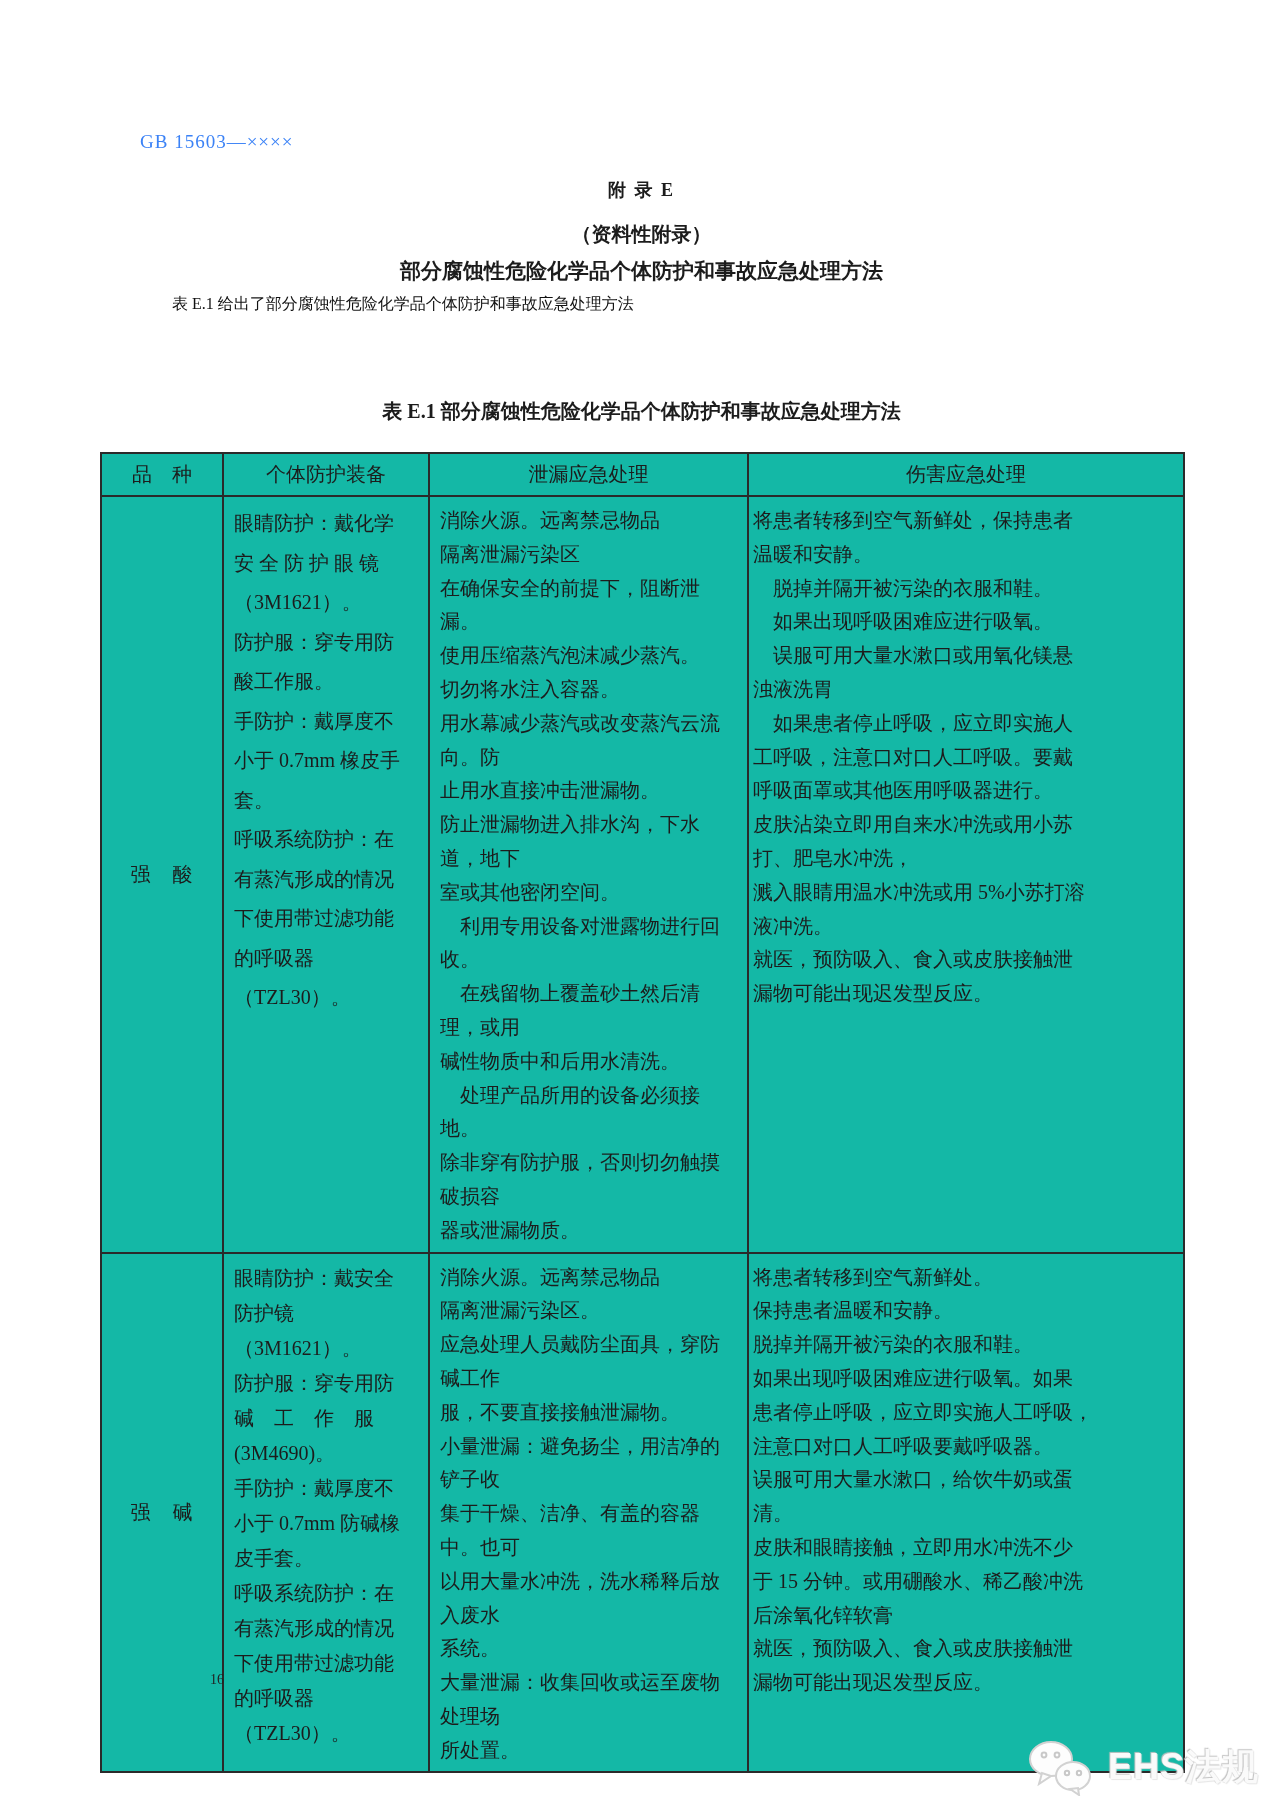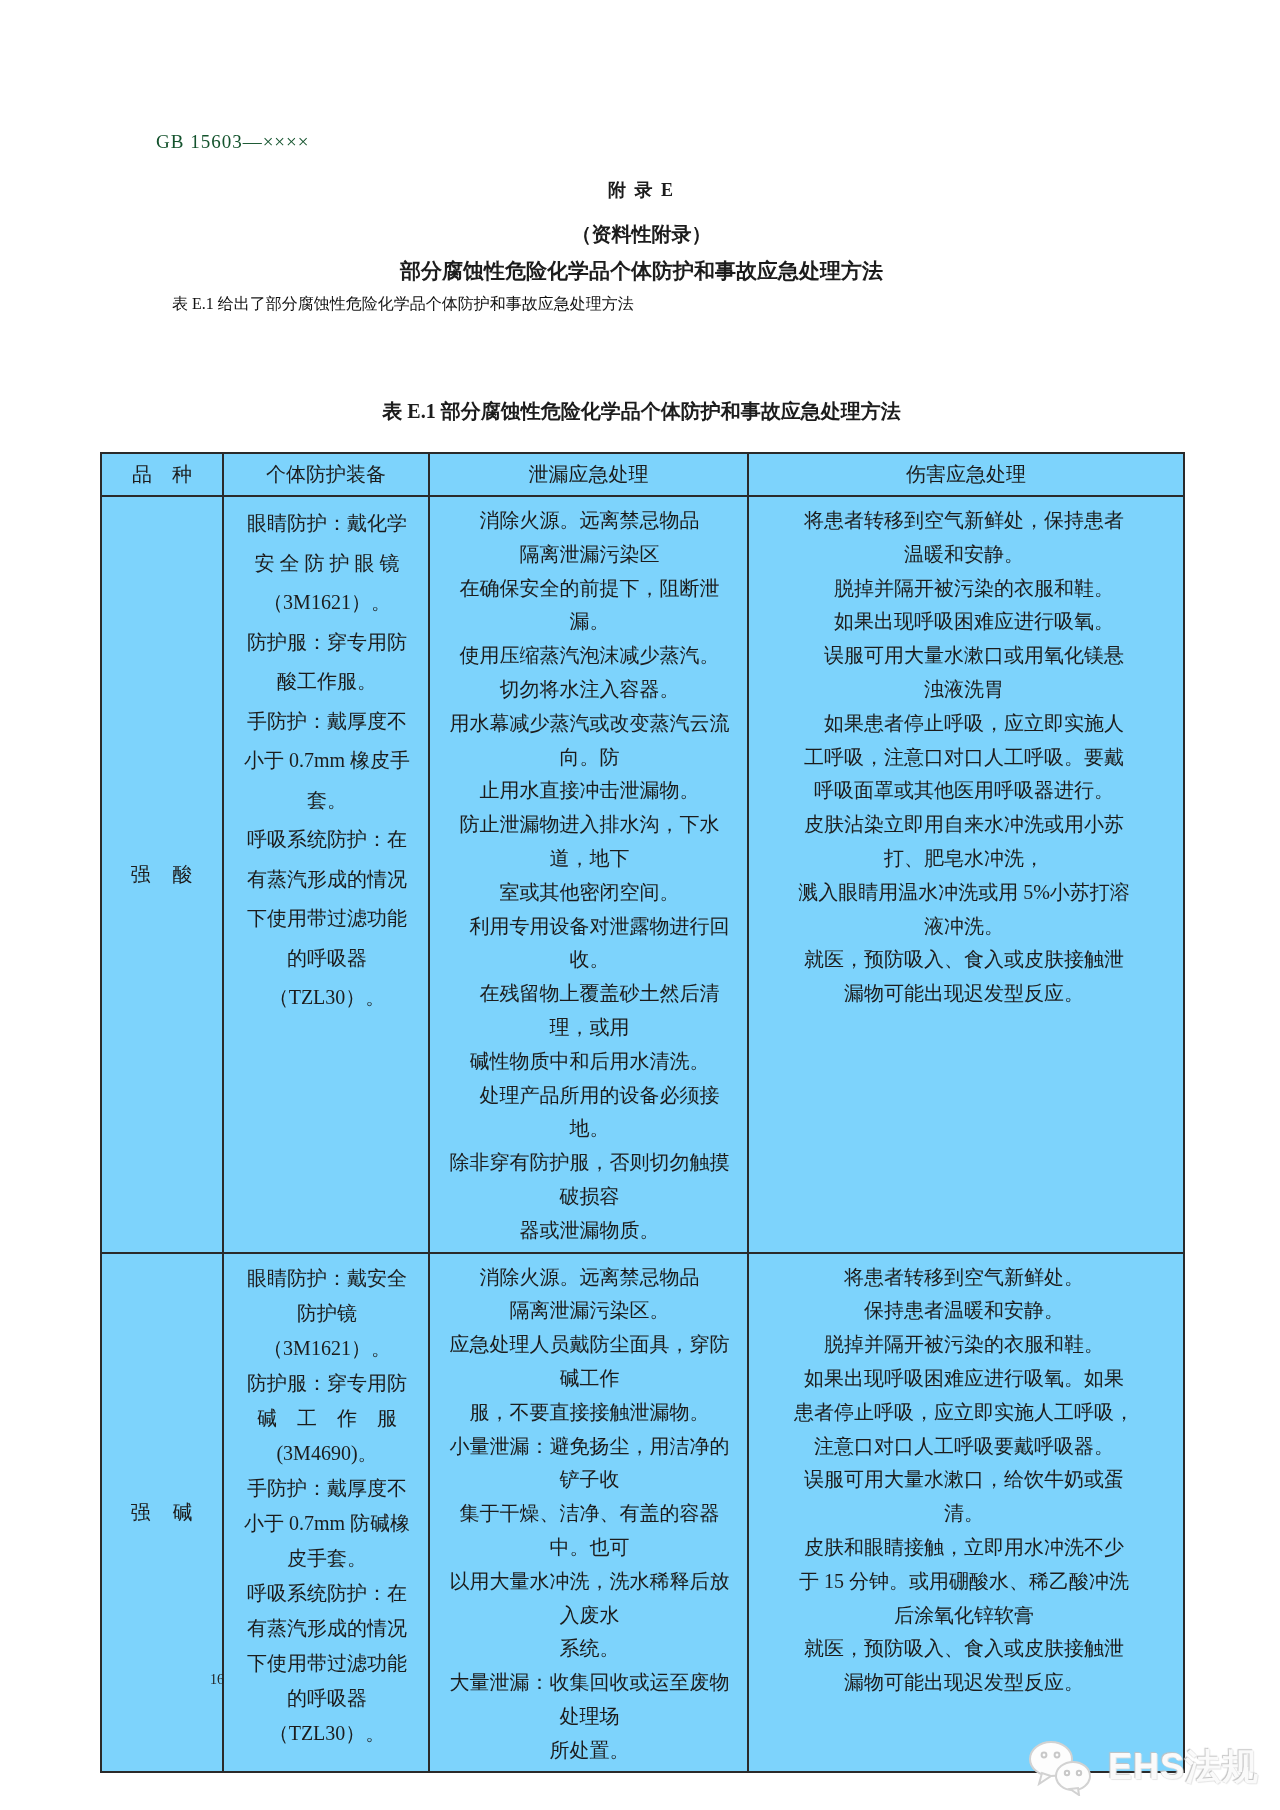--- a/index.html
+++ b/index.html
@@ -6,46 +6,46 @@
   body{
     width:1280px;height:1810px;
     background:#ffffff;
     font-family:"Liberation Serif","DejaVu Serif",serif;
     color:#1c1c1c;
     -webkit-font-smoothing:antialiased;
   }
   .page{position:relative;width:1280px;height:1810px;overflow:hidden;background:#fff;}
 
   .doc-number{
-    position:absolute;left:156px;top:131px;
-    font-size:19px;letter-spacing:1px;color:#14532d;
+    position:absolute;left:140px;top:131px;
+    font-size:19px;letter-spacing:1px;color:#3b82f6;
   }
   .centered-block{position:absolute;left:100px;width:1083px;text-align:center;}
   .appendix-title{top:178px;font-size:18px;font-weight:bold;letter-spacing:2px;}
   .appendix-subtitle{top:221px;font-size:20px;font-weight:bold;}
   .appendix-heading{top:257px;font-size:21px;font-weight:bold;}
   .intro-line{
     position:absolute;left:172px;top:294px;
     font-size:16px;color:#111;
   }
   .table-caption{top:398px;font-size:20px;font-weight:bold;}
 
   table.main-table{
     position:absolute;left:100px;top:452px;
     width:1083px;border-collapse:collapse;table-layout:fixed;
-    background:#7dd3fc;
+    background:#14b8a6;
   }
   table.main-table col.c1{width:122px;}
   table.main-table col.c2{width:206px;}
   table.main-table col.c3{width:319px;}
   table.main-table col.c4{width:436px;}
   table.main-table th,table.main-table td{
     border:2px solid #2a2a2a;
     font-weight:normal;
-    font-size:20px;color:#1c1c1c;text-align:center;
+    font-size:20px;color:#1c1c1c;
   }
   tr.header-row{height:43px;}
   tr.header-row th{text-align:center;vertical-align:middle;padding:2px 4px;}
   tr.row-acid{height:508px;}
   tr.row-alkali{height:439px;}
   td.species-cell{text-align:center;vertical-align:middle;letter-spacing:1px;}
   td.lines-cell{vertical-align:top;padding:7px 8px 4px 10px;}
   .cell-line{white-space:pre-wrap;}
   tr.row-acid  td.ppe-cell .cell-line{line-height:39.5px;}
   tr.row-alkali td.ppe-cell .cell-line{line-height:35px;}

